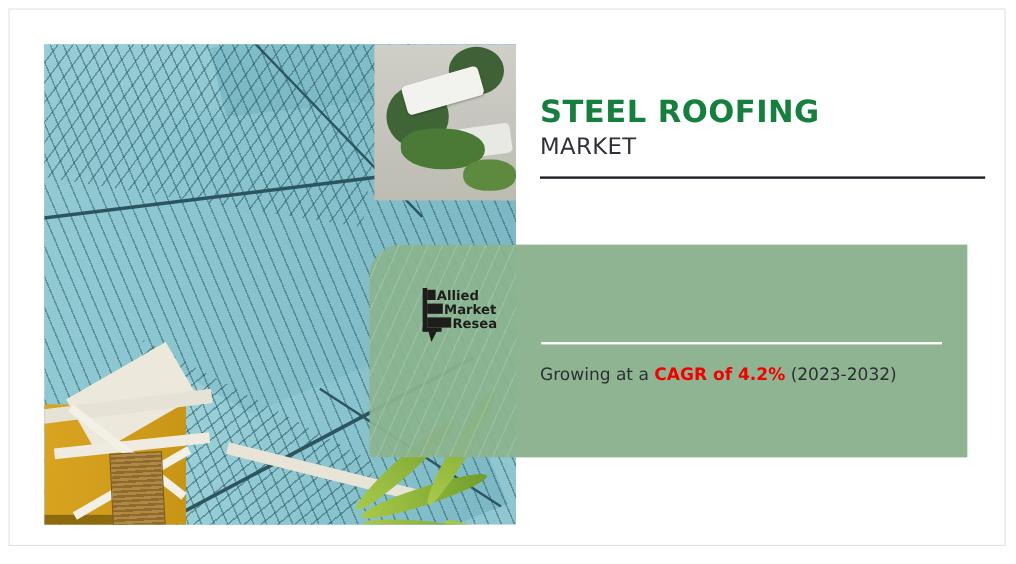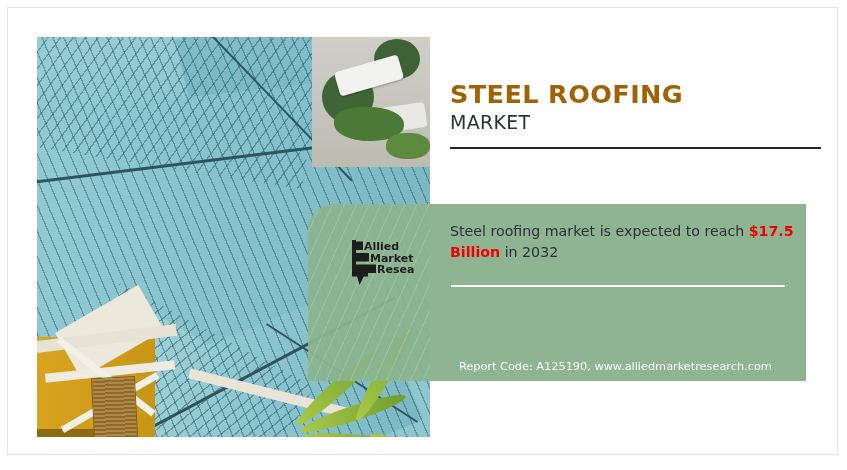--- a/index.html
+++ b/index.html
@@ -106,21 +106,21 @@
       rgba(0,0,0,0) 1.2px, rgba(0,0,0,0) 11px);}
   .solidmask{position:absolute;left:422px;top:196px;width:376px;height:177px;
              background:#8fb492;}
 
   
   .logo{position:absolute;left:344px;top:230px;width:62px;height:52px;}
   .logo svg{display:block;}
 
   
   .title{position:absolute;left:442px;top:74px;font-size:25.5px;font-weight:bold;
-         color:#a16207;letter-spacing:.4px;line-height:1;}
+         color:#15803d;letter-spacing:.4px;line-height:1;}
   .subtitle{position:absolute;left:442px;top:105px;font-size:19px;
             color:#2e3238;letter-spacing:.3px;line-height:1;}
   .rule{position:absolute;left:442px;top:139px;width:371px;height:1.6px;
         background:#1f2226;}
   .kicker{position:absolute;left:442px;top:152px;width:380px;font-size:11.2px;
           font-weight:bold;color:#2a2d33;letter-spacing:2.1px;line-height:1.55;}
 
   .stat1{position:absolute;left:442px;top:213px;width:345px;
          font-size:14.2px;color:#2b2f35;line-height:1.45;}
   .hl{color:#f20000;font-weight:bold;}
@@ -202,23 +202,22 @@
       <text x="12" y="12" font-family="DejaVu Sans, sans-serif" font-size="11" font-weight="bold" fill="#1d1d1b">Allied</text>
       <text x="18" y="23.5" font-family="DejaVu Sans, sans-serif" font-size="11" font-weight="bold" fill="#1d1d1b">Market</text>
       <text x="25" y="35" font-family="DejaVu Sans, sans-serif" font-size="11" font-weight="bold" fill="#1d1d1b">Research</text>
     </svg>
   </div>
 
   <div class="title">STEEL ROOFING</div>
   <div class="subtitle">MARKET</div>
   <div class="rule"></div>
 
-  <div class="stat1">
-    <span>Steel roofing market is expected to reach</span>
-    <span class="hl">$17.5 Billion</span>
-    <span>in 2032</span>
-  </div>
 
   <div class="wrule"></div>
 
-
-  <div class="code">Report Code: A125190, www.alliedmarketresearch.com</div>
+  <div class="stat2">
+    <span>Growing at a</span>
+    <span class="hl">CAGR of 4.2%</span>
+    <span>(2023-2032)</span>
+  </div>
+
 </div>
 
 </body></html>

